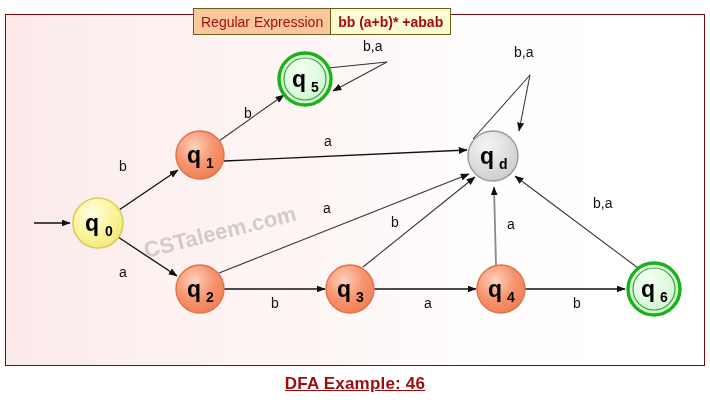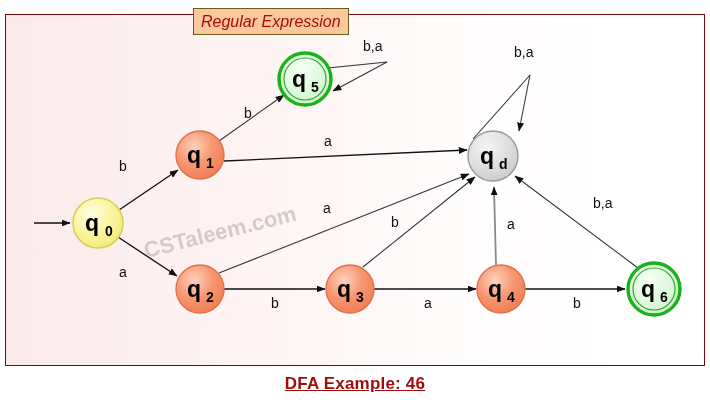--- a/index.html
+++ b/index.html
@@ -43,25 +43,24 @@
     display: flex;
     border: 1.5px solid #6b5c18;
     box-sizing: border-box;
     z-index: 40;
   }
   .re-cell {
     display: flex;
     align-items: center;
     justify-content: center;
     color: #a50d0d;
-    font-size: 16px;
+    font-size: 14px;
     line-height: 1;
     box-sizing: border-box;
     white-space: nowrap;
-    font-style: italic;
   }
   #re-label-cell {
     background: #fbc89b;
     padding: 0 7px;
     font-weight: normal;
   }
   #re-value-cell {
     background: #fbfbd4;
     padding: 0 7px;
     font-weight: bold;
@@ -263,15 +262,16 @@
         <circle cx="487" cy="141" r="25" fill="url(#grad-dead)" stroke="#9a9a9a" stroke-width="1.4"></circle>
         <text class="state-label" x="481" y="149">q</text>
         <text class="state-sub" x="493" y="154">d</text>
       </g>
     </g>
   </svg>
 </div>
 
 <div id="re-header">
   <div id="re-label-cell" class="re-cell">Regular Expression</div>
+  <div id="re-value-cell" class="re-cell">bb (a+b)* +abab</div>
 </div>
 
 <div id="footer-caption">DFA Example: 46</div>
 
 </body></html>

